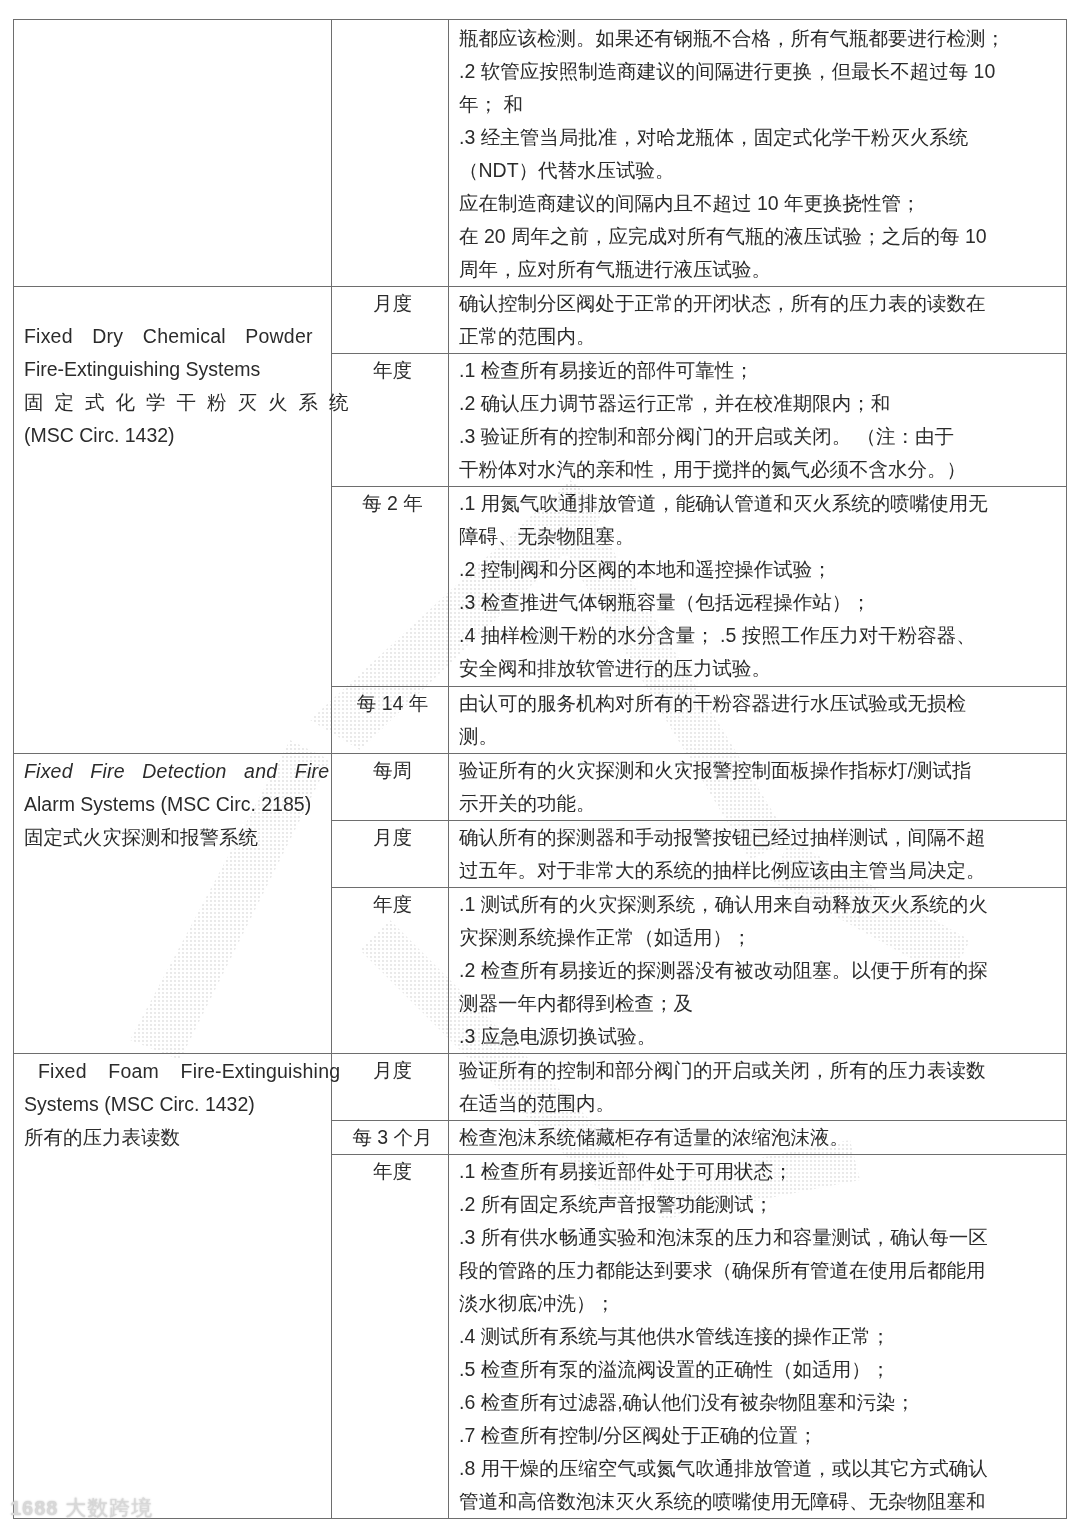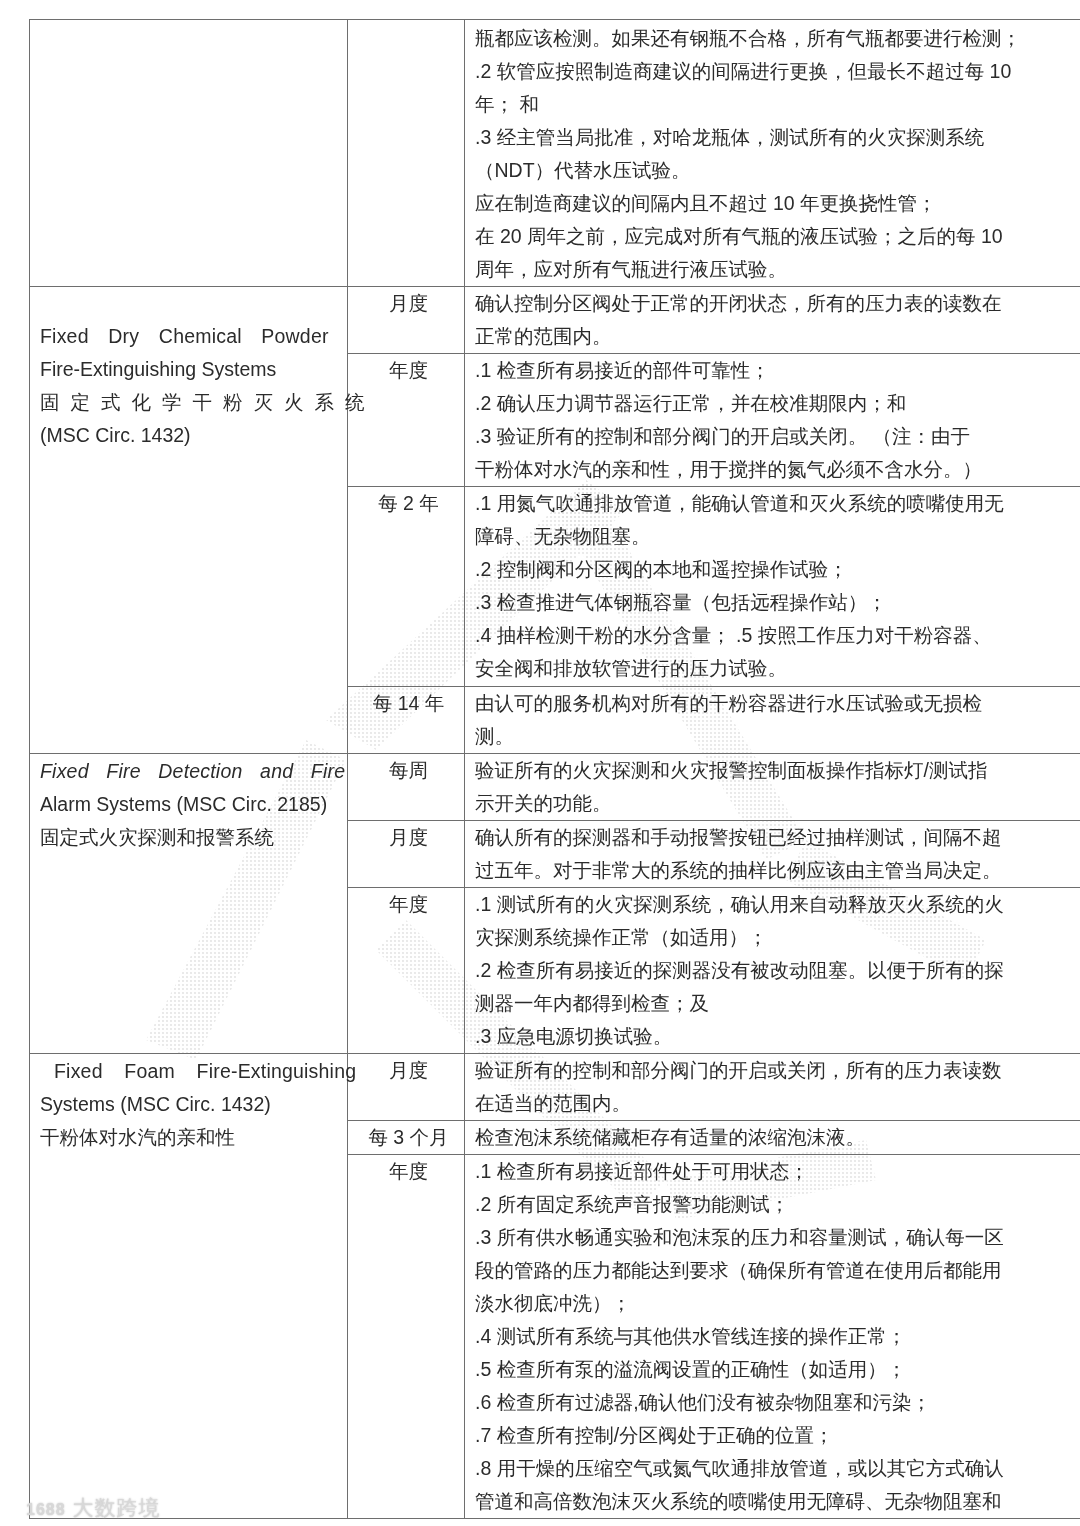--- a/index.html
+++ b/index.html
@@ -1,21 +1,21 @@
 <!DOCTYPE html>
 <html><head>
 <meta charset="utf-8">
 <style>
   html, body { margin: 0; padding: 0; background: #ffffff; }
   body {
     width: 1080px; height: 1526px; position: relative; overflow: hidden;
     font-family: "Liberation Sans", "DejaVu Sans", sans-serif;
     color: #2b2b2b;
   }
-  .page { position: absolute; left: 16px; top: 0; width: 896px; height: 1526px; }
+  .page { position: absolute; left: 0; top: 0; width: 896px; height: 1526px; }
   .watermark-bg {
     position: absolute; left: 90px; top: 420px; width: 900px; height: 900px;
     pointer-events: none; opacity: 0.18;
   }
   table.spec {
     position: absolute; left: 13px; top: 19px;
     width: 1053px; border-collapse: collapse; table-layout: fixed;
   }
   table.spec td {
     border: 1.5px solid #6e6e6e; vertical-align: top;
@@ -26,21 +26,21 @@
   col.c3 { width: 618px; }
   .sys-en { text-align: justify; text-align-last: left; padding-top: 1px; letter-spacing: 0.2px; }
   .sys-cn-spaced { letter-spacing: 11px; }
   .freq { padding-left: 13px !important; text-align: center; }
   .line { display: block; white-space: nowrap; }
   .r-first td { height: 264px; border-top: 1.5px solid #8a8a8a; }
   .logo {
     position: absolute; left: 10px; top: 1494px; font-size: 21px; color: #d8d8d8;
     text-shadow: 0 0 2px #bdbdbd; letter-spacing: 1px;
   }
-  .logo .num { font-weight: bold; font-size: 16px; margin-top: 24px; }
+  .logo .num { font-weight: bold; font-size: 20px; margin-top: 24px; }
 </style>
 </head>
 <body>
 
 <div class="page">
 
   <svg class="watermark-bg" viewBox="0 0 900 900">
     <defs>
       <pattern id="dots" width="4" height="4" patternUnits="userSpaceOnUse">
         <circle cx="1" cy="1" r="0.9" fill="#555"></circle>
@@ -62,21 +62,21 @@
     </colgroup>
     <tbody>
 
       <tr class="r-first">
         <td></td>
         <td></td>
         <td style="padding-top:2px;">
           <span class="line">瓶都应该检测。如果还有钢瓶不合格，所有气瓶都要进行检测；</span>
           <span class="line">.2 软管应按照制造商建议的间隔进行更换，但最长不超过每 10</span>
           <span class="line">年；  和</span>
-          <span class="line">.3 经主管当局批准，对哈龙瓶体，测试所有的火灾探测系统</span>
+          <span class="line">.3 经主管当局批准，对哈龙瓶体，固定式化学干粉灭火系统</span>
           <span class="line">（NDT）代替水压试验。</span>
           <span class="line">应在制造商建议的间隔内且不超过 10  年更换挠性管；</span>
           <span class="line">在 20  周年之前，应完成对所有气瓶的液压试验；之后的每 10</span>
           <span class="line">周年，应对所有气瓶进行液压试验。</span>
         </td>
       </tr>
 
       <tr>
         <td rowspan="4">
           <span class="line sys-en" style="word-spacing:14px;margin-top:32px;">Fixed   Dry   Chemical   Powder</span>
@@ -145,21 +145,21 @@
           <span class="line">.2 检查所有易接近的探测器没有被改动阻塞。以便于所有的探</span>
           <span class="line">测器一年内都得到检查；及</span>
           <span class="line">.3 应急电源切换试验。</span>
         </td>
       </tr>
 
       <tr>
         <td rowspan="3">
           <span class="line sys-en" style="word-spacing:16px;margin-left:14px;">Fixed   Foam   Fire-Extinguishing</span>
           <span class="line">Systems (MSC Circ. 1432)</span>
-          <span class="line">干粉体对水汽的亲和性</span>
+          <span class="line">所有的压力表读数</span>
         </td>
         <td class="freq" style="height:65px;">月度</td>
         <td>
           <span class="line">验证所有的控制和部分阀门的开启或关闭，所有的压力表读数</span>
           <span class="line">在适当的范围内。</span>
         </td>
       </tr>
       <tr>
         <td class="freq" style="height:32px;">每 3 个月</td>
         <td>

